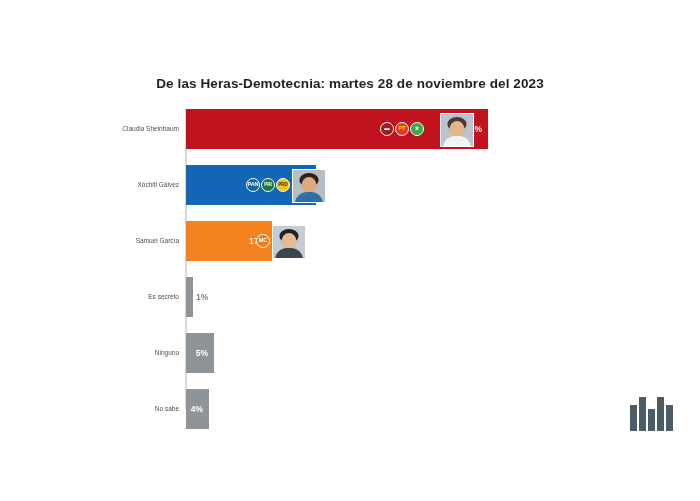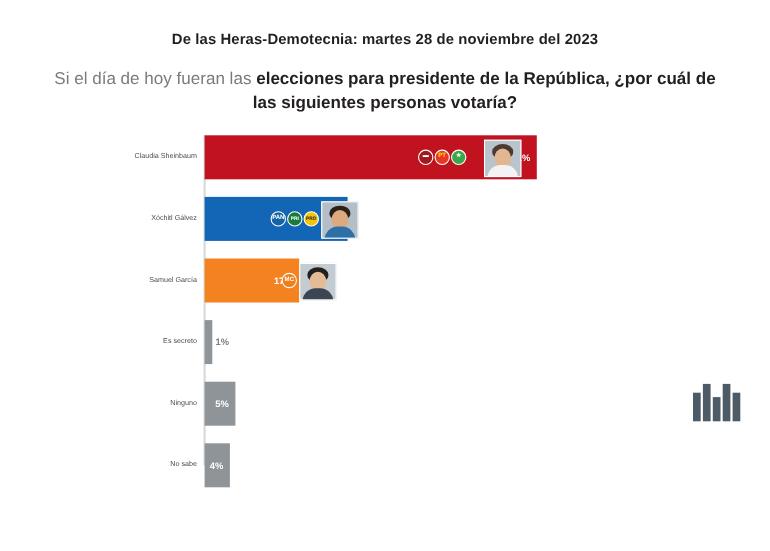--- a/index.html
+++ b/index.html
@@ -11,20 +11,21 @@
     height: 501px;
     background: #ffffff;
     font-family: "Liberation Sans", sans-serif;
     overflow: hidden;
     position: relative;
   }
   .page {
     position: relative;
     width: 700px;
     height: 443px;
+    margin-top: 48px;
   }
   .date-line {
     text-align: center;
     font-size: 13.5px;
     font-weight: bold;
     color: #231f20;
     padding-top: 28px;
     letter-spacing: 0.1px;
   }
   .question {
@@ -179,23 +180,20 @@
     background: #4d5b66;
   }
 </style>
 </head>
 <body>
 
 <div class="page">
 
   <div class="date-line">De las Heras-Demotecnia: martes 28 de noviembre del 2023</div>
 
-  <div class="question">
-    <span>Si el día de hoy fueran las </span><span class="bold">elecciones para presidente de la República, ¿por cuál de las siguientes personas votaría?</span>
-  </div>
 
 
   <div class="chart">
     <div class="axis-line"></div>
 
     <div class="row" style="top:0px;">
       <div class="row-label">Claudia Sheinbaum</div>
       <div class="bar" style="width:302px; background:#c1121f;">
         <div class="bar-value">51%</div>
       </div>

